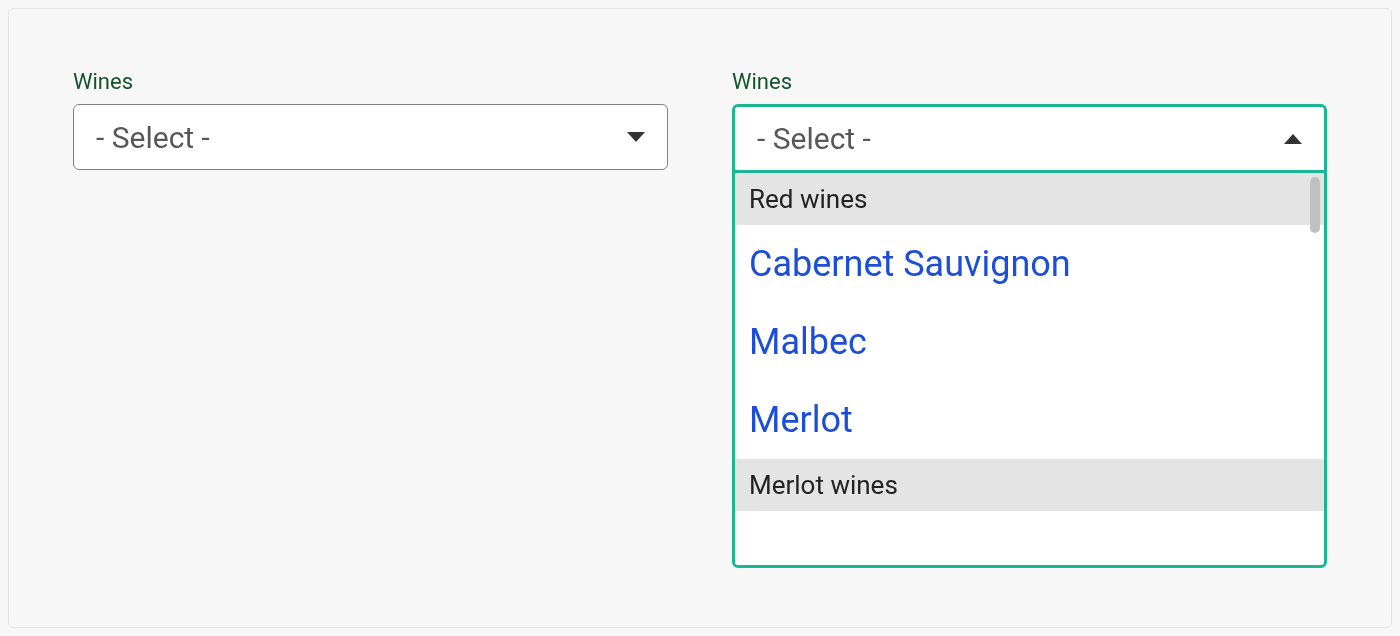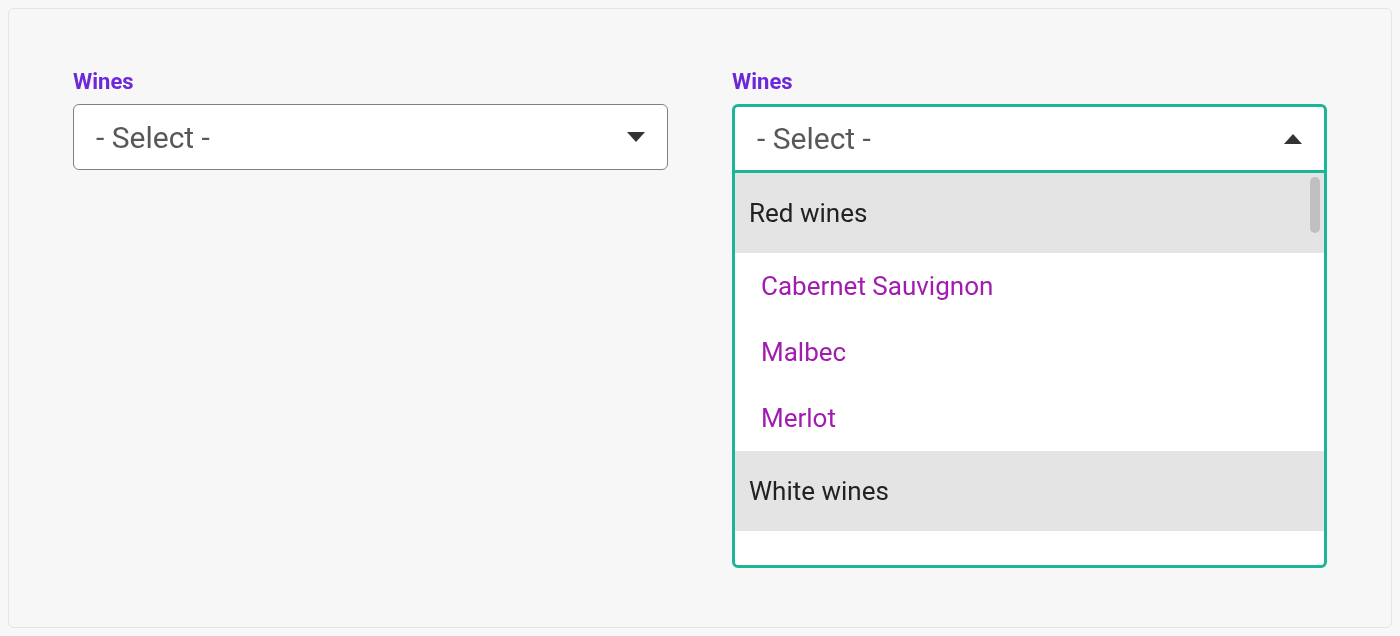--- a/index.html
+++ b/index.html
@@ -24,23 +24,23 @@
       display: flex;
       gap: 64px;
     }
     .field-group {
       flex: 1;
       display: flex;
       flex-direction: column;
     }
     .field-label {
       font-size: 22px;
-      color: #6d28d9;
+      color: #14532d;
       margin-bottom: 10px;
-      font-weight: 700;
+      font-weight: 400;
     }
     .select-wrapper {
       position: relative;
     }
     .select-closed {
       border: 1px solid #808080;
       border-radius: 6px;
       background: #fff;
       height: 66px;
       display: flex;
@@ -84,27 +84,27 @@
     }
     .options-list {
       height: 392px;
       overflow-y: hidden;
       position: relative;
     }
     .option-group-header {
       background: #e4e4e4;
       font-size: 26px;
       color: #222;
-      padding: 25px 14px;
+      padding: 11px 14px;
       cursor: default;
     }
     .option-item {
-      font-size: 26px;
-      color: #a21caf;
-      padding: 18px 26px;
+      font-size: 36px;
+      color: #1d4ed8;
+      padding: 18px 14px;
       cursor: pointer;
       background: #fff;
     }
     .scrollbar-thumb {
       position: absolute;
       right: 4px;
       top: 4px;
       width: 10px;
       height: 56px;
       background: #c0c0c0;
@@ -132,20 +132,20 @@
       <div class="select-open">
         <div class="select-open-header">
           <span class="placeholder-text">- Select -</span>
           <span class="caret-up"></span>
         </div>
         <div class="options-list">
           <div class="option-group-header">Red wines</div>
           <div class="option-item">Cabernet Sauvignon</div>
           <div class="option-item">Malbec</div>
           <div class="option-item">Merlot</div>
-          <div class="option-group-header">White wines</div>
+          <div class="option-group-header">Merlot wines</div>
           <div class="scrollbar-thumb"></div>
         </div>
       </div>
     </div>
   </div>
 
 </div>
 
 </body></html>

